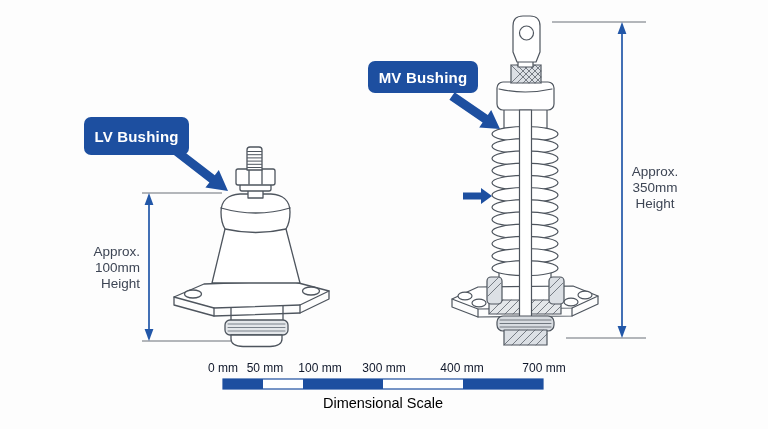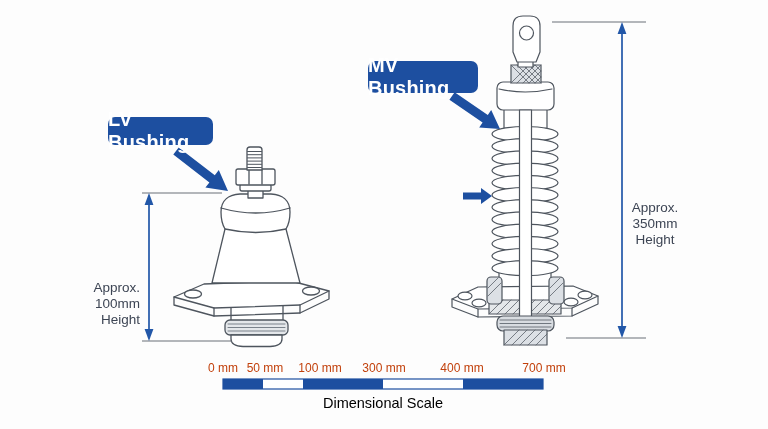--- a/index.html
+++ b/index.html
@@ -10,47 +10,46 @@
     background: #fdfdfd;
     overflow: hidden;
     font-family: "Liberation Sans", sans-serif;
   }
   .stage svg { position:absolute; left:0; top:0; }
   .callout {
     position: absolute;
     background: #1d4fa0;
     color: #ffffff;
     font-weight: bold;
-    font-size: 20px;
+    font-size: 15px;
     border-radius: 7px;
     display: flex;
     align-items: center;
     justify-content: center;
     letter-spacing: 0.2px;
   }
-  .callout.lv { left: 108px; top: 117px; width: 105px; height: 28px; }
+  .callout.lv { left: 84px; top: 117px; width: 105px; height: 38px; }
   .callout.mv { left: 368px; top: 61px; width: 110px; height: 32px; }
   .note {
     position: absolute;
     color: #3d4554;
     font-size: 13.5px;
     line-height: 16px;
     white-space: pre-line;
-    margin-top: 36px;
   }
   .note.creepage { left: 370px; top: 179px; width: 84px; text-align: right; }
   .note.lvh      { left: 56px;  top: 244px; width: 84px; text-align: right; }
   .note.mvh      { left: 617px; top: 164px; width: 76px; text-align: center; }
   .tick {
     position: absolute;
     top: 361px;
     width: 70px;
     margin-left: -35px;
     text-align: center;
-    color: #c2410c;
+    color: #0f172a;
     font-size: 12px;
   }
   .scale-caption {
     position: absolute;
     top: 395px;
     left: 383px;
     transform: translateX(-50%);
     color: #000000;
     font-size: 14.5px;
   }

